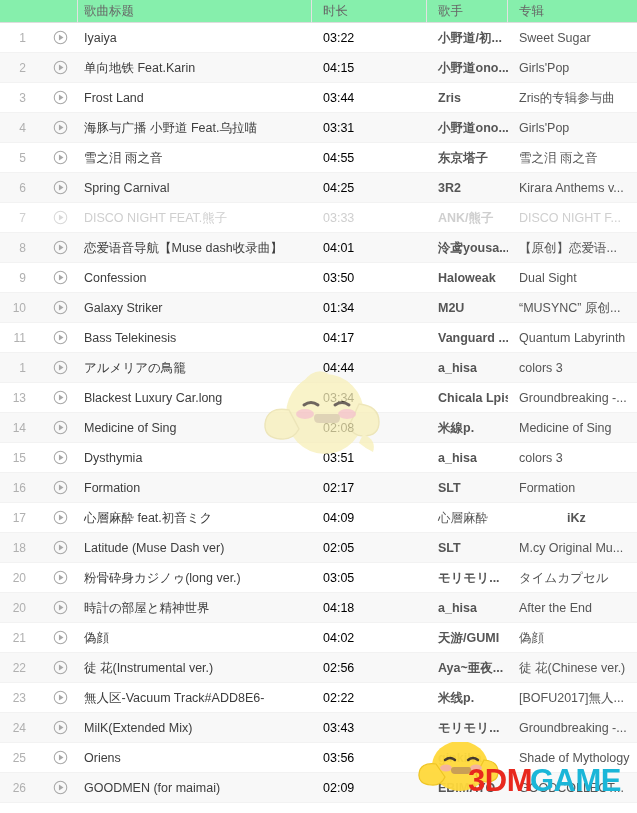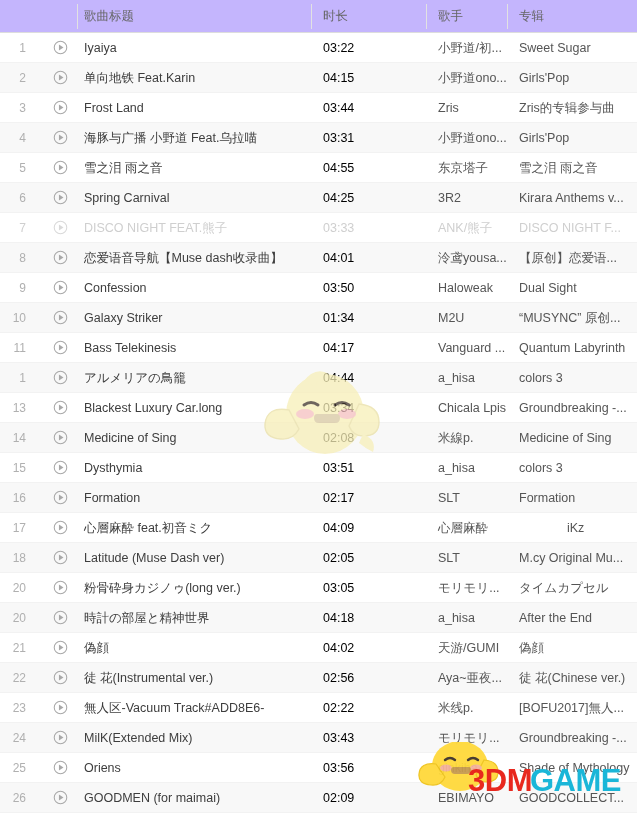--- a/index.html
+++ b/index.html
@@ -22,22 +22,22 @@
     height: 813px;
     background: #fff;
     box-sizing: border-box;
   }
 
   
   .list-header {
     position: relative;
     display: flex;
     align-items: center;
-    height: 33px;
-    background: #c4b5fd;
+    height: 23px;
+    background: #86efac;
     border-bottom: 1px solid #dddddd;
     box-sizing: border-box;
   }
   .list-header .hdr-cell {
     position: relative;
     font-size: 12.5px;
     color: #666666;
     box-sizing: border-box;
     height: 33px;
     line-height: 33px;
@@ -91,21 +91,21 @@
     font-size: 12px;
   }
   .row .cell.play {
     display: flex;
     align-items: center;
     justify-content: center;
     padding-left: 2px;
   }
   .row .cell.title  { color: #3d3d3d; }
   .row .cell.time   { color: #000000; }
-  .row .cell.artist { color: #555555; }
+  .row .cell.artist { color: #555555; font-weight: bold; }
   .row .cell.album  { color: #555555; }
 
   
   .row.disabled .cell,
   .row.disabled .cell.idx,
   .row.disabled .cell.title,
   .row.disabled .cell.time,
   .row.disabled .cell.artist,
   .row.disabled .cell.album {
     color: #cfcfcf;

